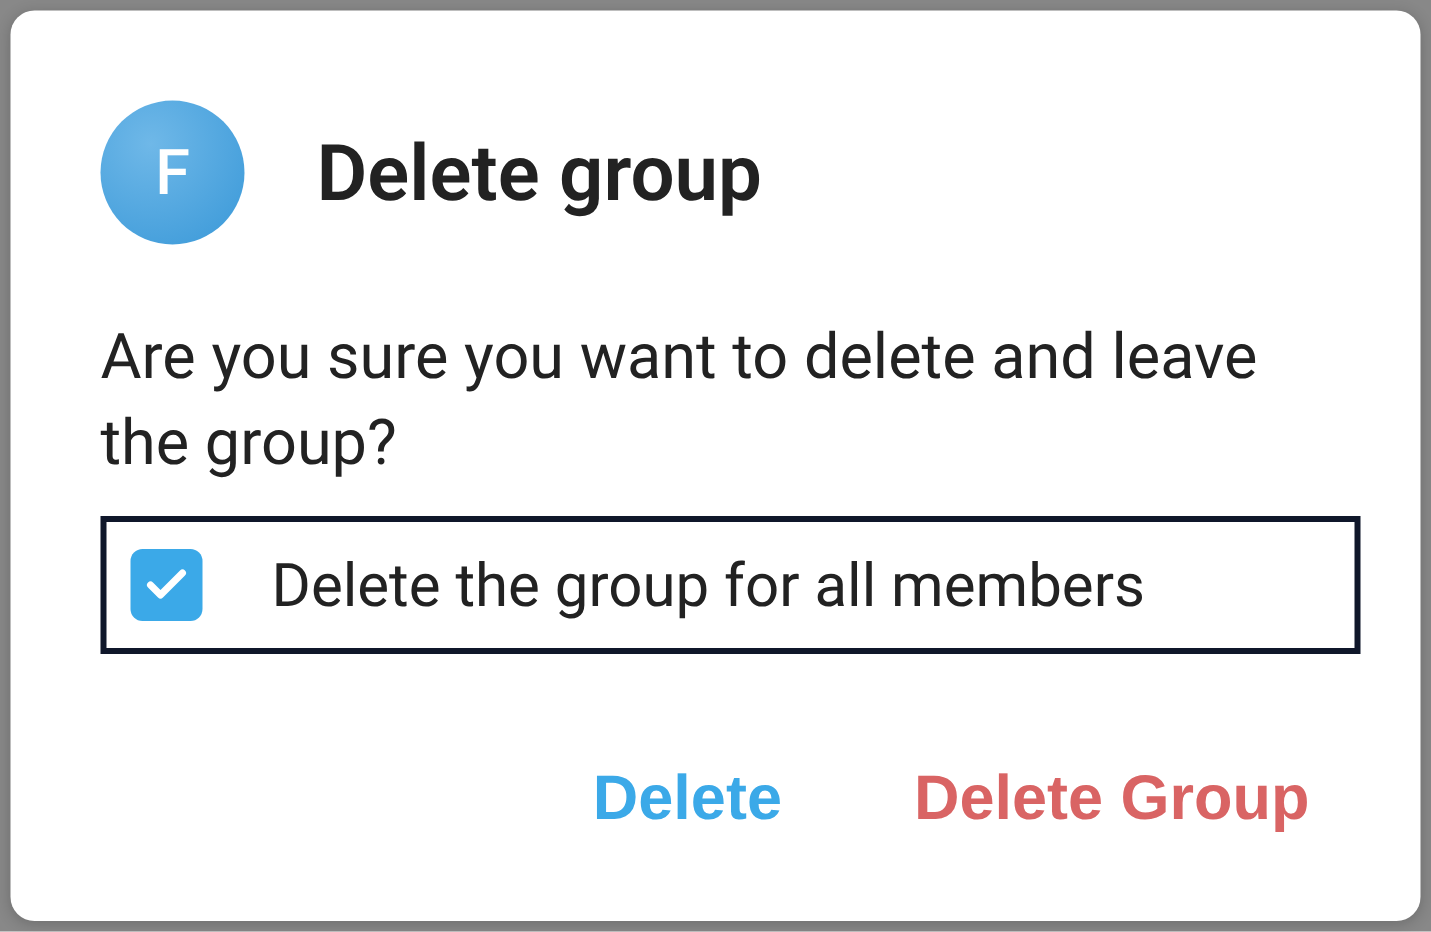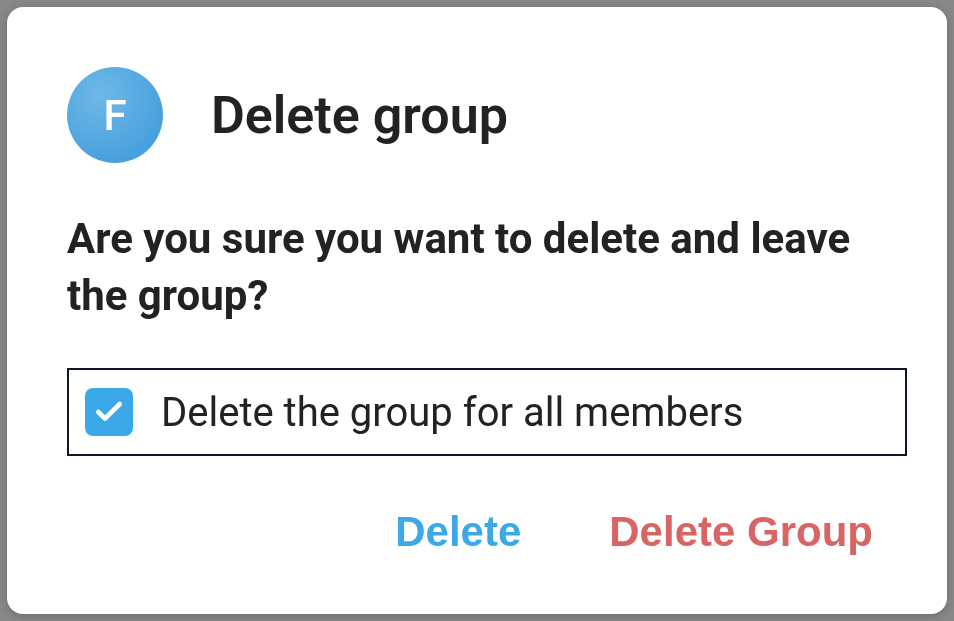--- a/index.html
+++ b/index.html
@@ -46,29 +46,28 @@
     }
     .title {
       font-size: 52px;
       font-weight: 600;
       color: #222222;
     }
     .message {
       font-size: 42px;
       color: #222222;
       line-height: 1.35;
-      margin-bottom: 44px;
-      font-weight: bold;
+      margin-bottom: 20px;
     }
     .checkbox-row {
       display: flex;
       align-items: center;
-      gap: 28px;
+      gap: 46px;
       padding: 18px 16px;
-      border: 2px solid #0f172a;
+      border: 4px solid #0f172a;
       margin-bottom: 60px;
       width: 840px;
     }
     .checkbox {
       width: 48px;
       height: 48px;
       background: #3ba9e8;
       border-radius: 8px;
       display: flex;
       align-items: center;

